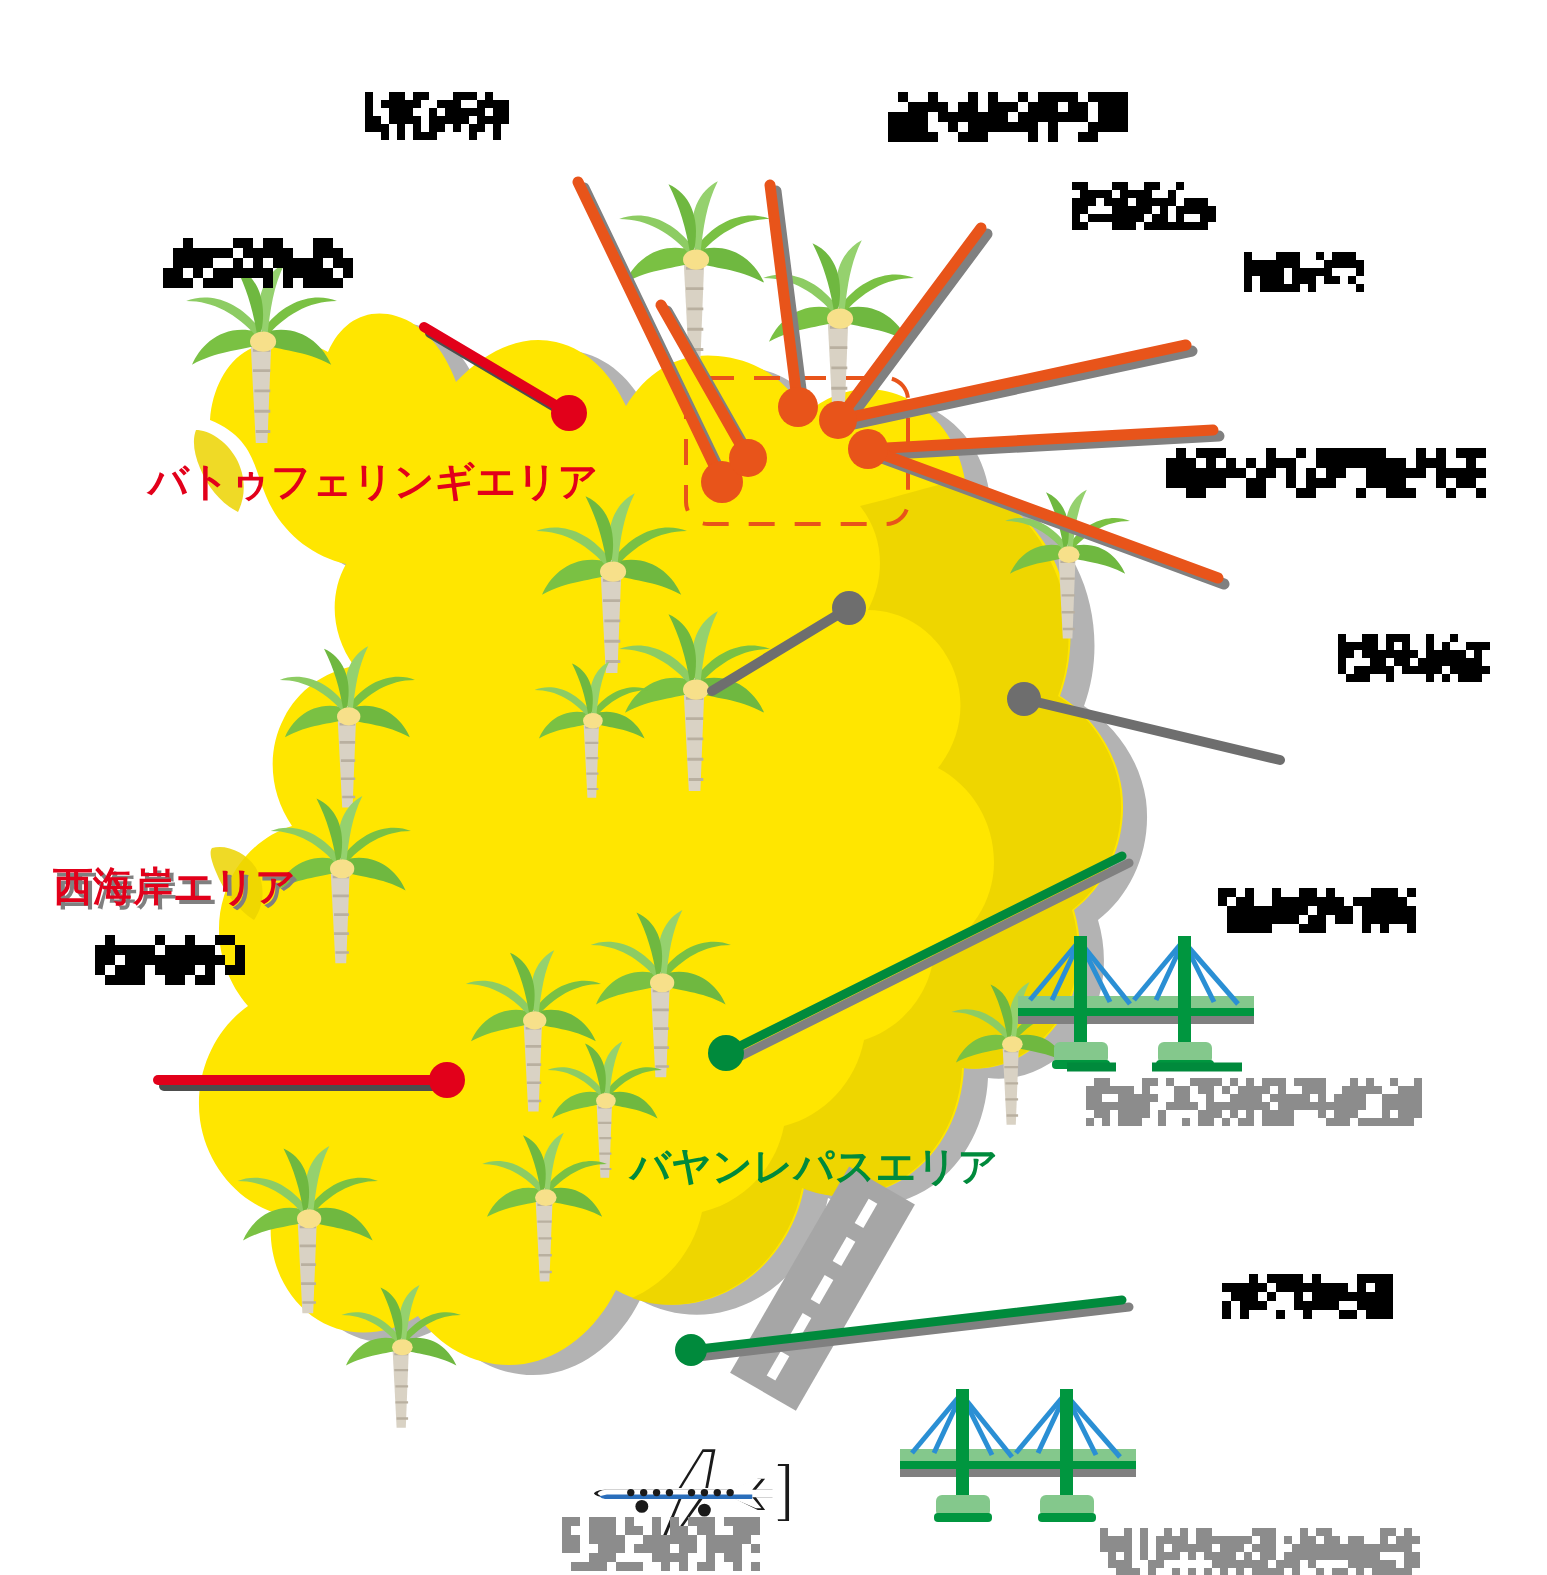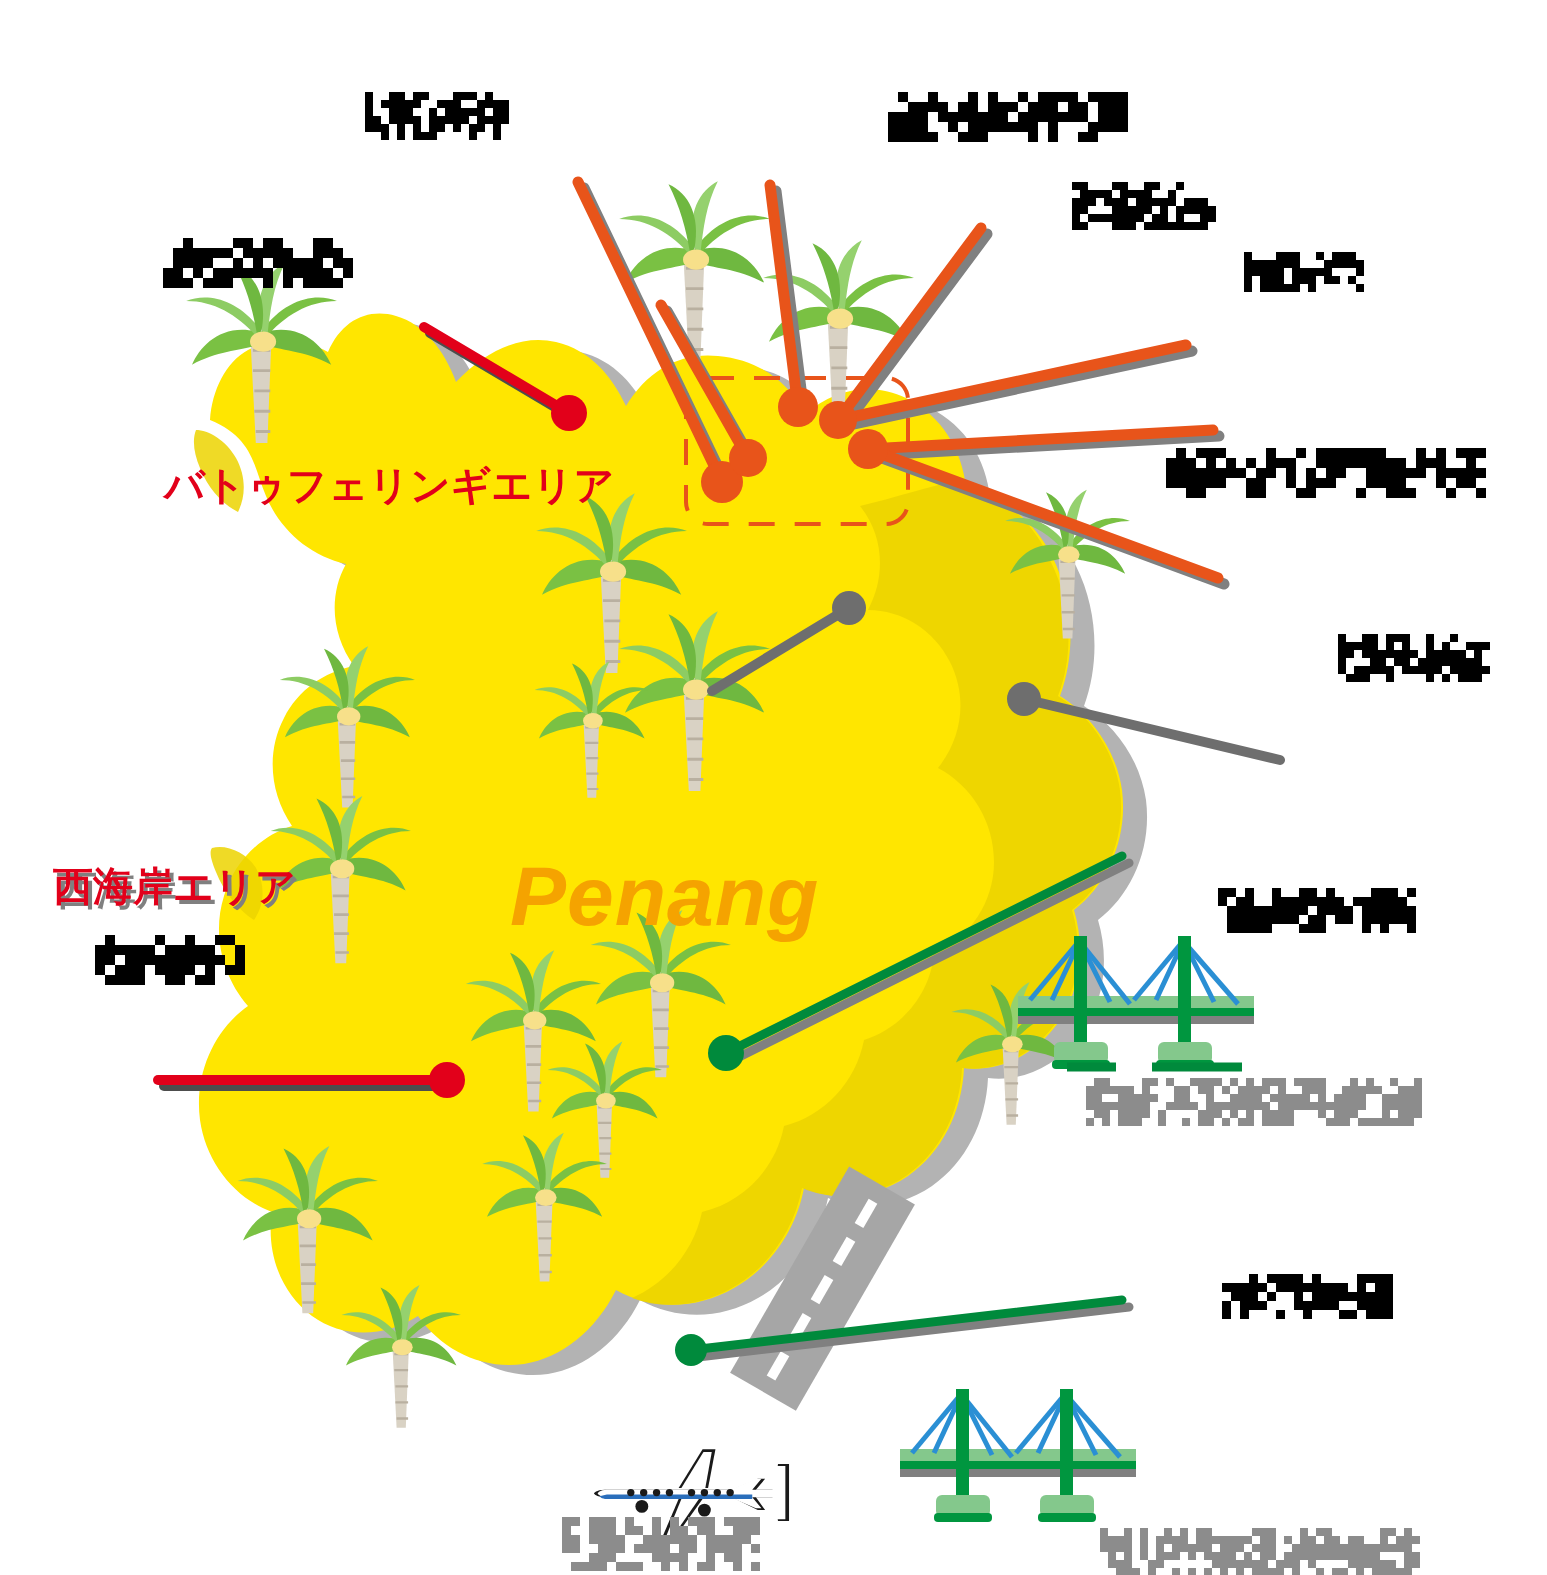--- a/index.html
+++ b/index.html
@@ -305,26 +305,26 @@
       </g>
     </g>
 
     <g>
       <line x1="1067" y1="1067" x2="1116" y2="1067" stroke="#008a3c" stroke-width="9"></line>
       <line x1="1152" y1="1067" x2="1242" y2="1067" stroke="#008a3c" stroke-width="9"></line>
     </g>
   </svg>
 
 
-  <div class="lbl lbl-brandname" style="left:510px;top:854px;">Penang</div>
-
-  <div class="lbl lbl-red lbl-area" style="left:164px;top:465px;">バトゥフェリンギエリア</div>
+
+  <div class="lbl lbl-red lbl-area" style="left:148px;top:465px;font-family:Liberation Mono, monospace;">バトゥフェリンギエリア</div>
 
   <div class="lbl lbl-red lbl-area sh" style="left:53px;top:866px;">西海岸エリア</div>
 
+  <div class="lbl lbl-green lbl-area" style="left:630px;top:1146px;">バヤンレパスエリア</div>
 
 
   <div id="redacted-host">
       <div class="redact" style="left: 365px; top: 92px; width: 140px; height: 42px;">
         <i style="left: 0px; top: 0px; width: 8px; height: 8px; background: rgb(0, 0, 0);"></i>
         <i style="left: 24px; top: 0px; width: 8px; height: 8px; background: rgb(0, 0, 0);"></i>
         <i style="left: 32px; top: 0px; width: 8px; height: 8px; background: rgb(0, 0, 0);"></i>
         <i style="left: 48px; top: 0px; width: 8px; height: 8px; background: rgb(0, 0, 0);"></i>
         <i style="left: 56px; top: 0px; width: 8px; height: 8px; background: rgb(0, 0, 0);"></i>
         <i style="left: 88px; top: 0px; width: 8px; height: 8px; background: rgb(0, 0, 0);"></i>

